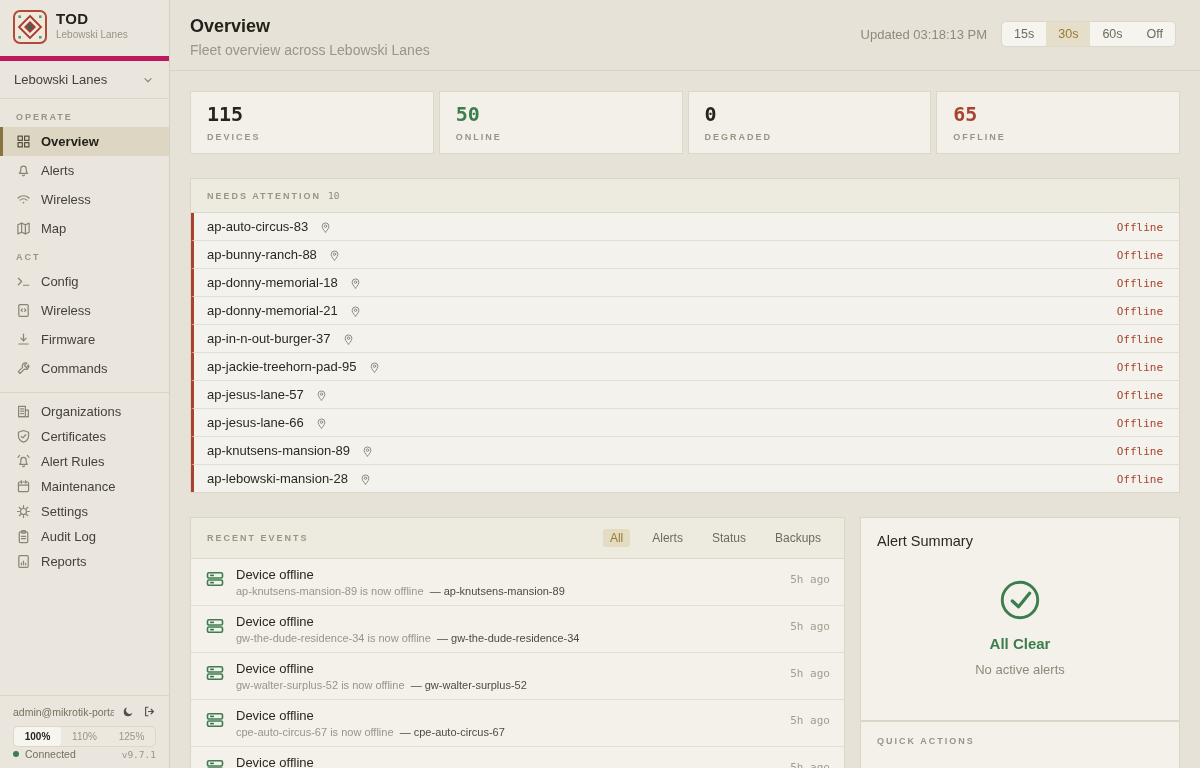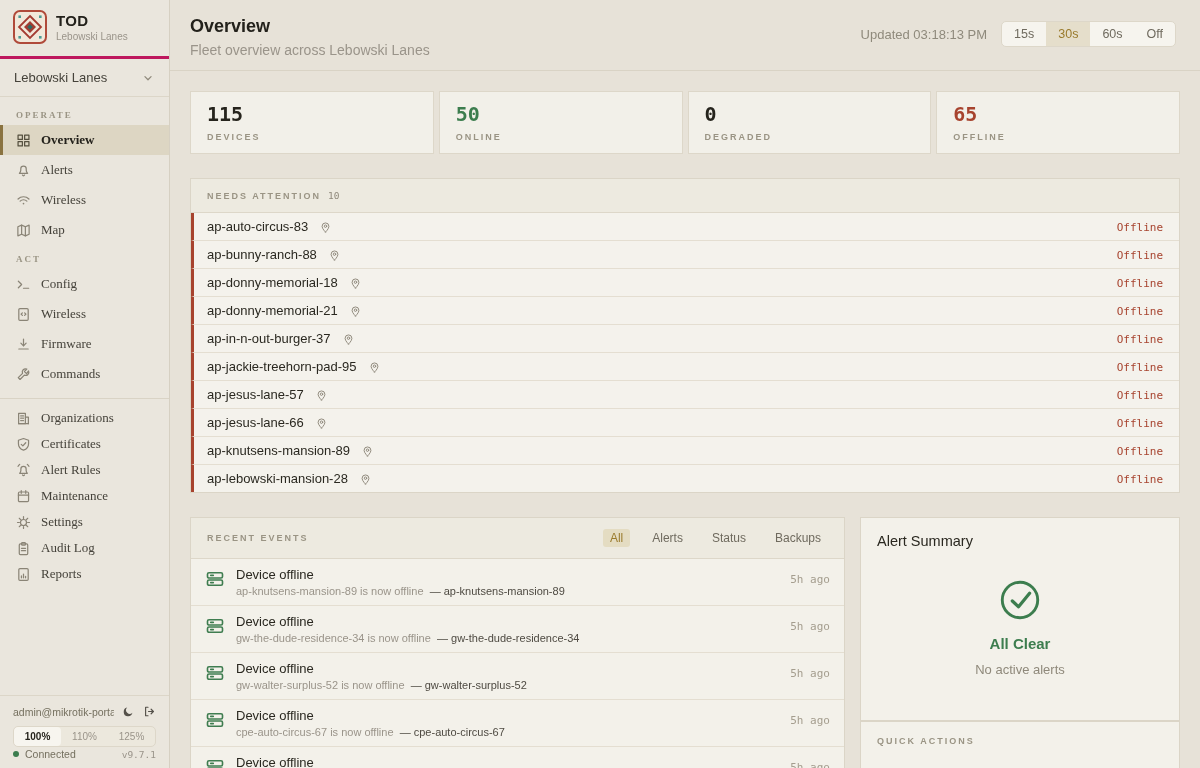--- a/index.html
+++ b/index.html
@@ -7,26 +7,26 @@
   body {
     font-family:"Liberation Sans","DejaVu Sans",sans-serif;
     background:#e7e2d8; color:#26241d;
     -webkit-font-smoothing:antialiased;
   }
   .mono { font-family:"DejaVu Sans Mono",monospace; }
   .app { display:flex; width:1200px; height:768px; }
 
   
   .sidebar { width:170px; min-width:170px; background:#eae6dd; border-right:1px solid #d6d0c2; display:flex; flex-direction:column; }
-  .brand { display:flex; align-items:center; gap:9px; padding:10px 13px 12px; border-bottom:3px solid #be185d; }
+  .brand { display:flex; align-items:flex-start; gap:9px; padding:10px 13px 12px; border-bottom:5px solid #be185d; }
   .brand-title { font-size:15px; font-weight:bold; letter-spacing:.3px; color:#23211b; }
   .brand-sub { font-size:10px; color:#9a948a; margin-top:2px; }
   .org-select { display:flex; align-items:center; justify-content:space-between; padding:11px 14px; font-size:13px; color:#45423a; border-bottom:1px solid #dcd6c8; cursor:pointer; }
   .org-select svg { color:#8f897b; }
-  .nav { flex:1; overflow:hidden; padding-top:4px;font-family:Liberation Serif, serif; }
+  .nav { flex:1; overflow:hidden; padding-top:4px; }
   .nav-label { font-size:9px; letter-spacing:2px; color:#9a9484; padding:9px 16px 5px; font-weight:bold; }
   .nav-item { display:flex; align-items:center; gap:10px; padding:7px 14px 7px 13px; font-size:13px; color:#45423a; border-left:3px solid transparent; cursor:pointer; }
   .nav-item .nico { display:flex; align-items:center; color:#8a8476; }
   .nav-item.active { background:#ddd6c3; border-left-color:#8a7340; color:#23211b; font-weight:bold; }
   .nav-item.active .nico { color:#55503f; }
   .nav-group-3 .nav-item { padding-top:5px; padding-bottom:5px; }
   .nav-divider { border-top:1px solid #d9d3c5; margin:9px 0 6px; }
   .side-footer { border-top:1px solid #dcd6c8; padding:9px 13px 8px; }
   .sf-user-row { display:flex; align-items:center; gap:8px; font-size:10.5px; color:#75705f; }
   .sf-user { flex:1; overflow:hidden; white-space:nowrap; }

